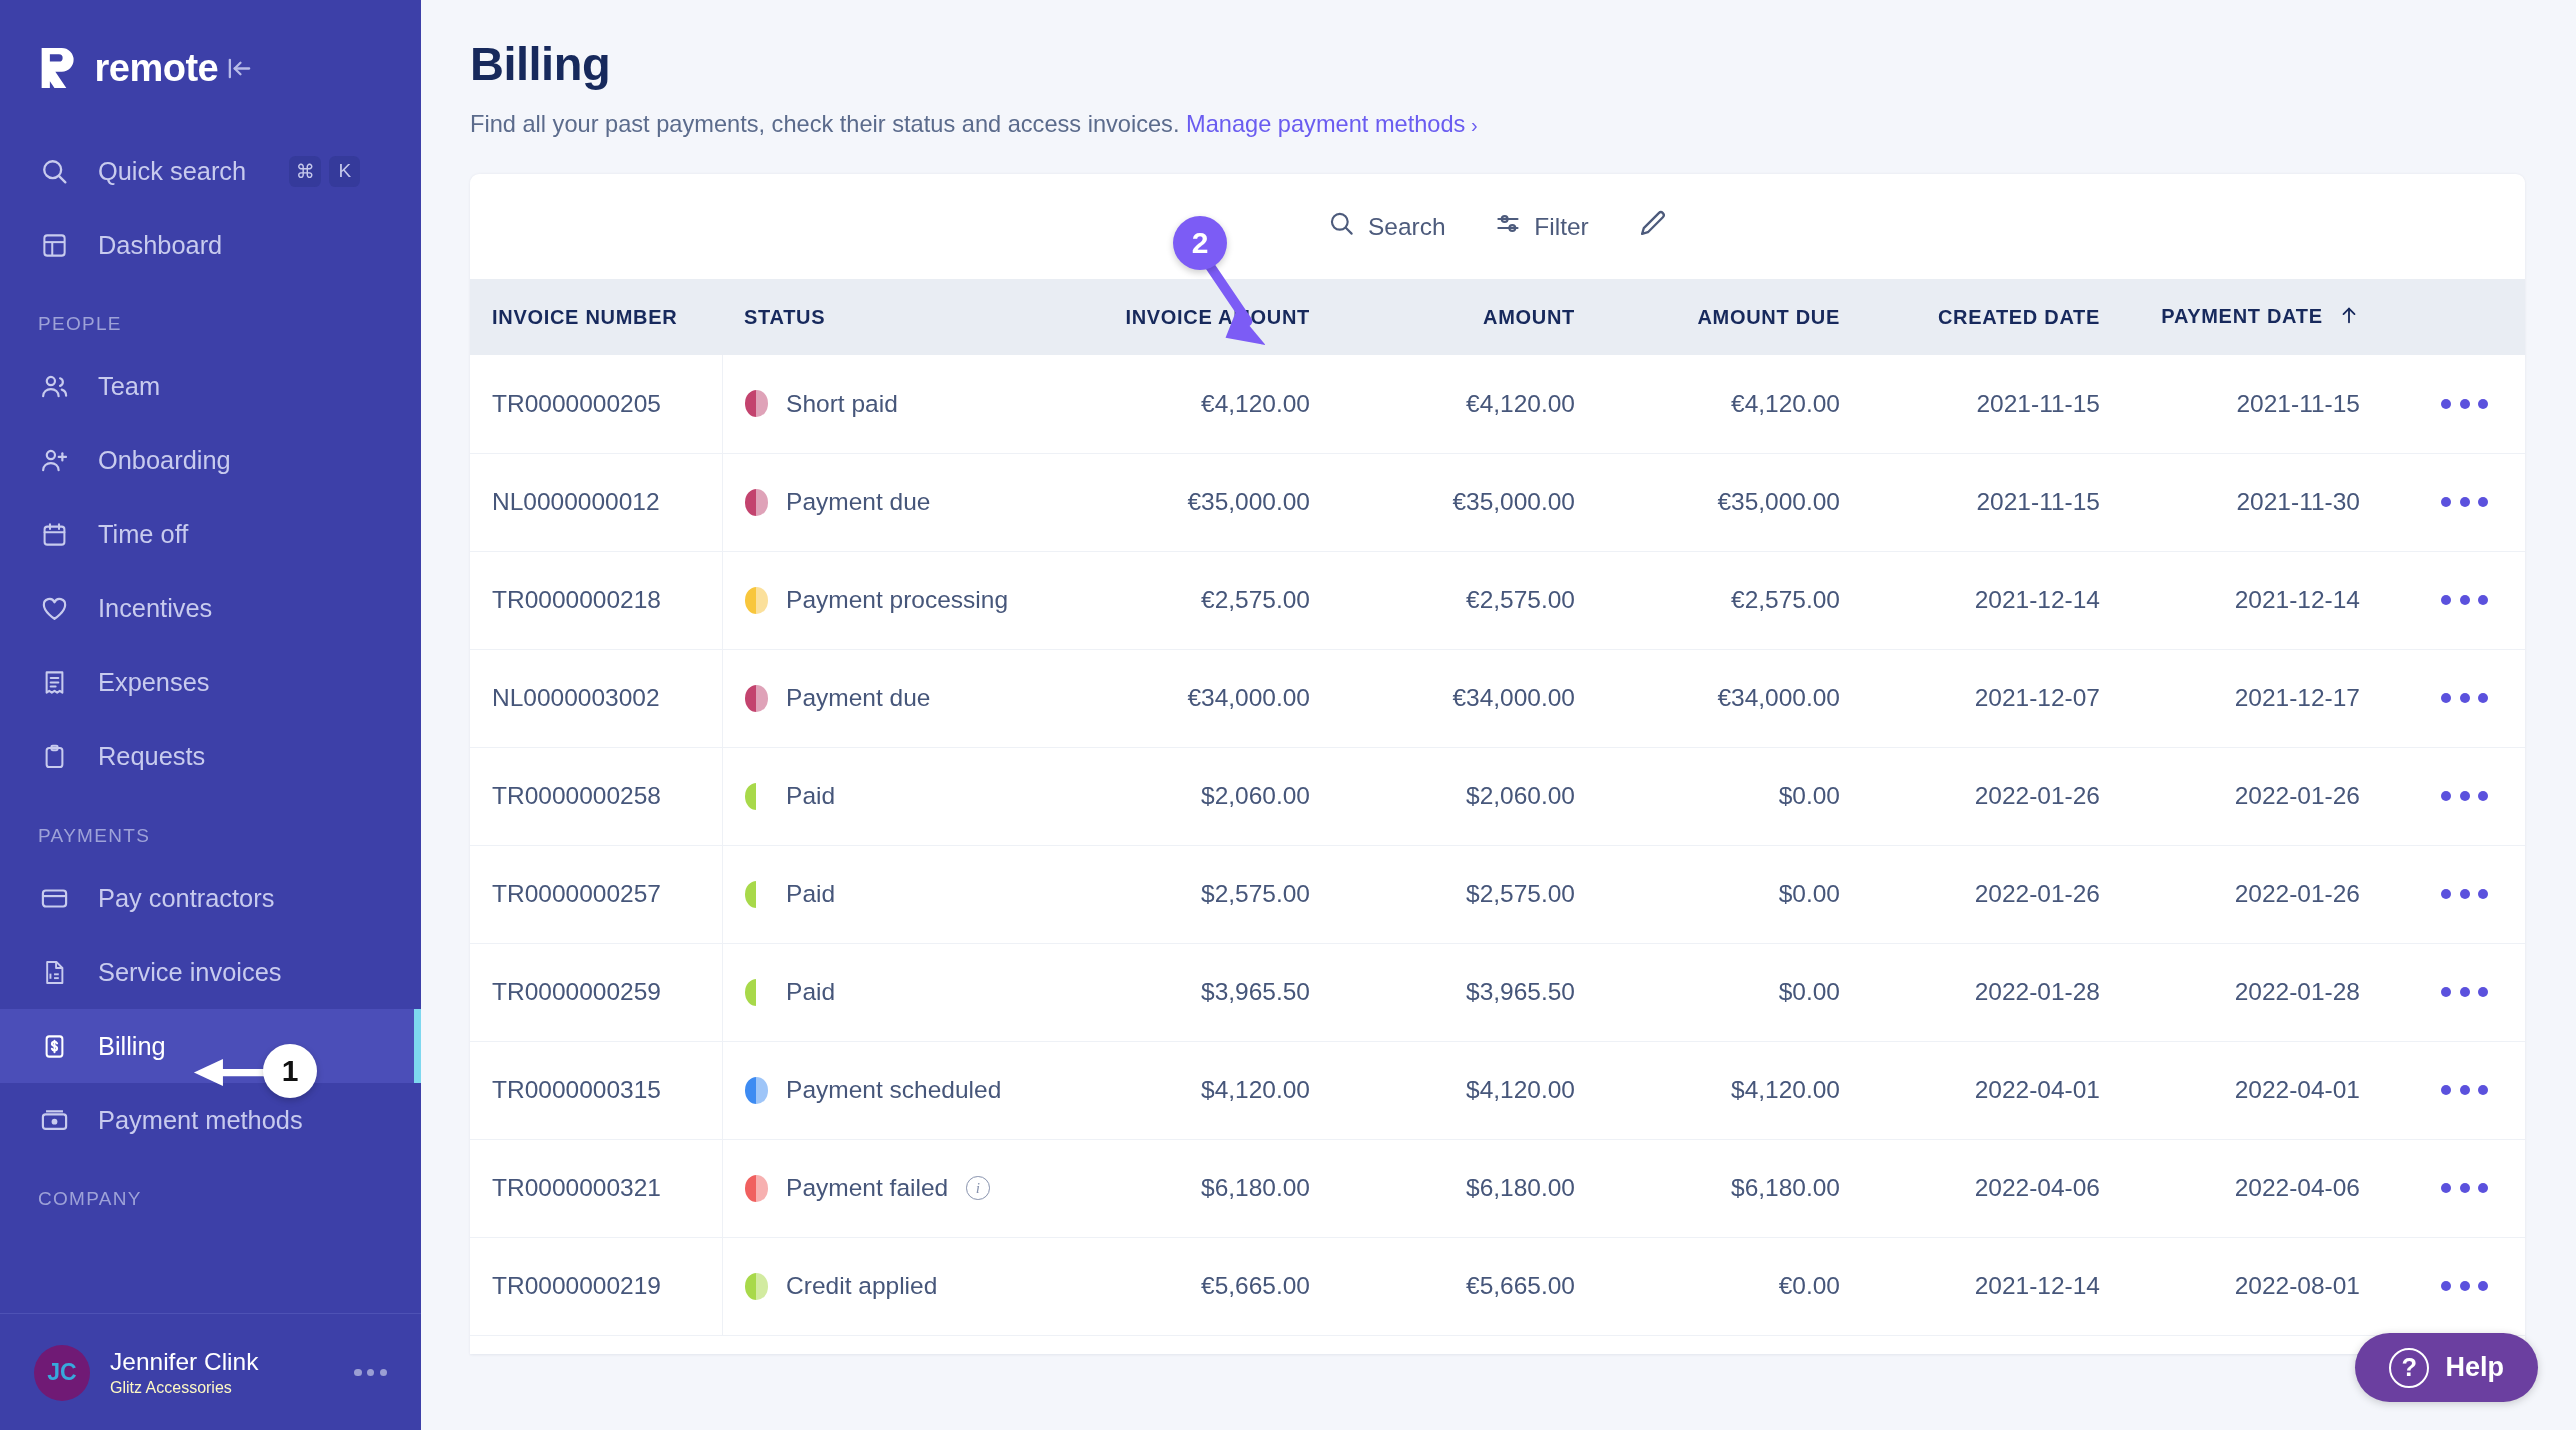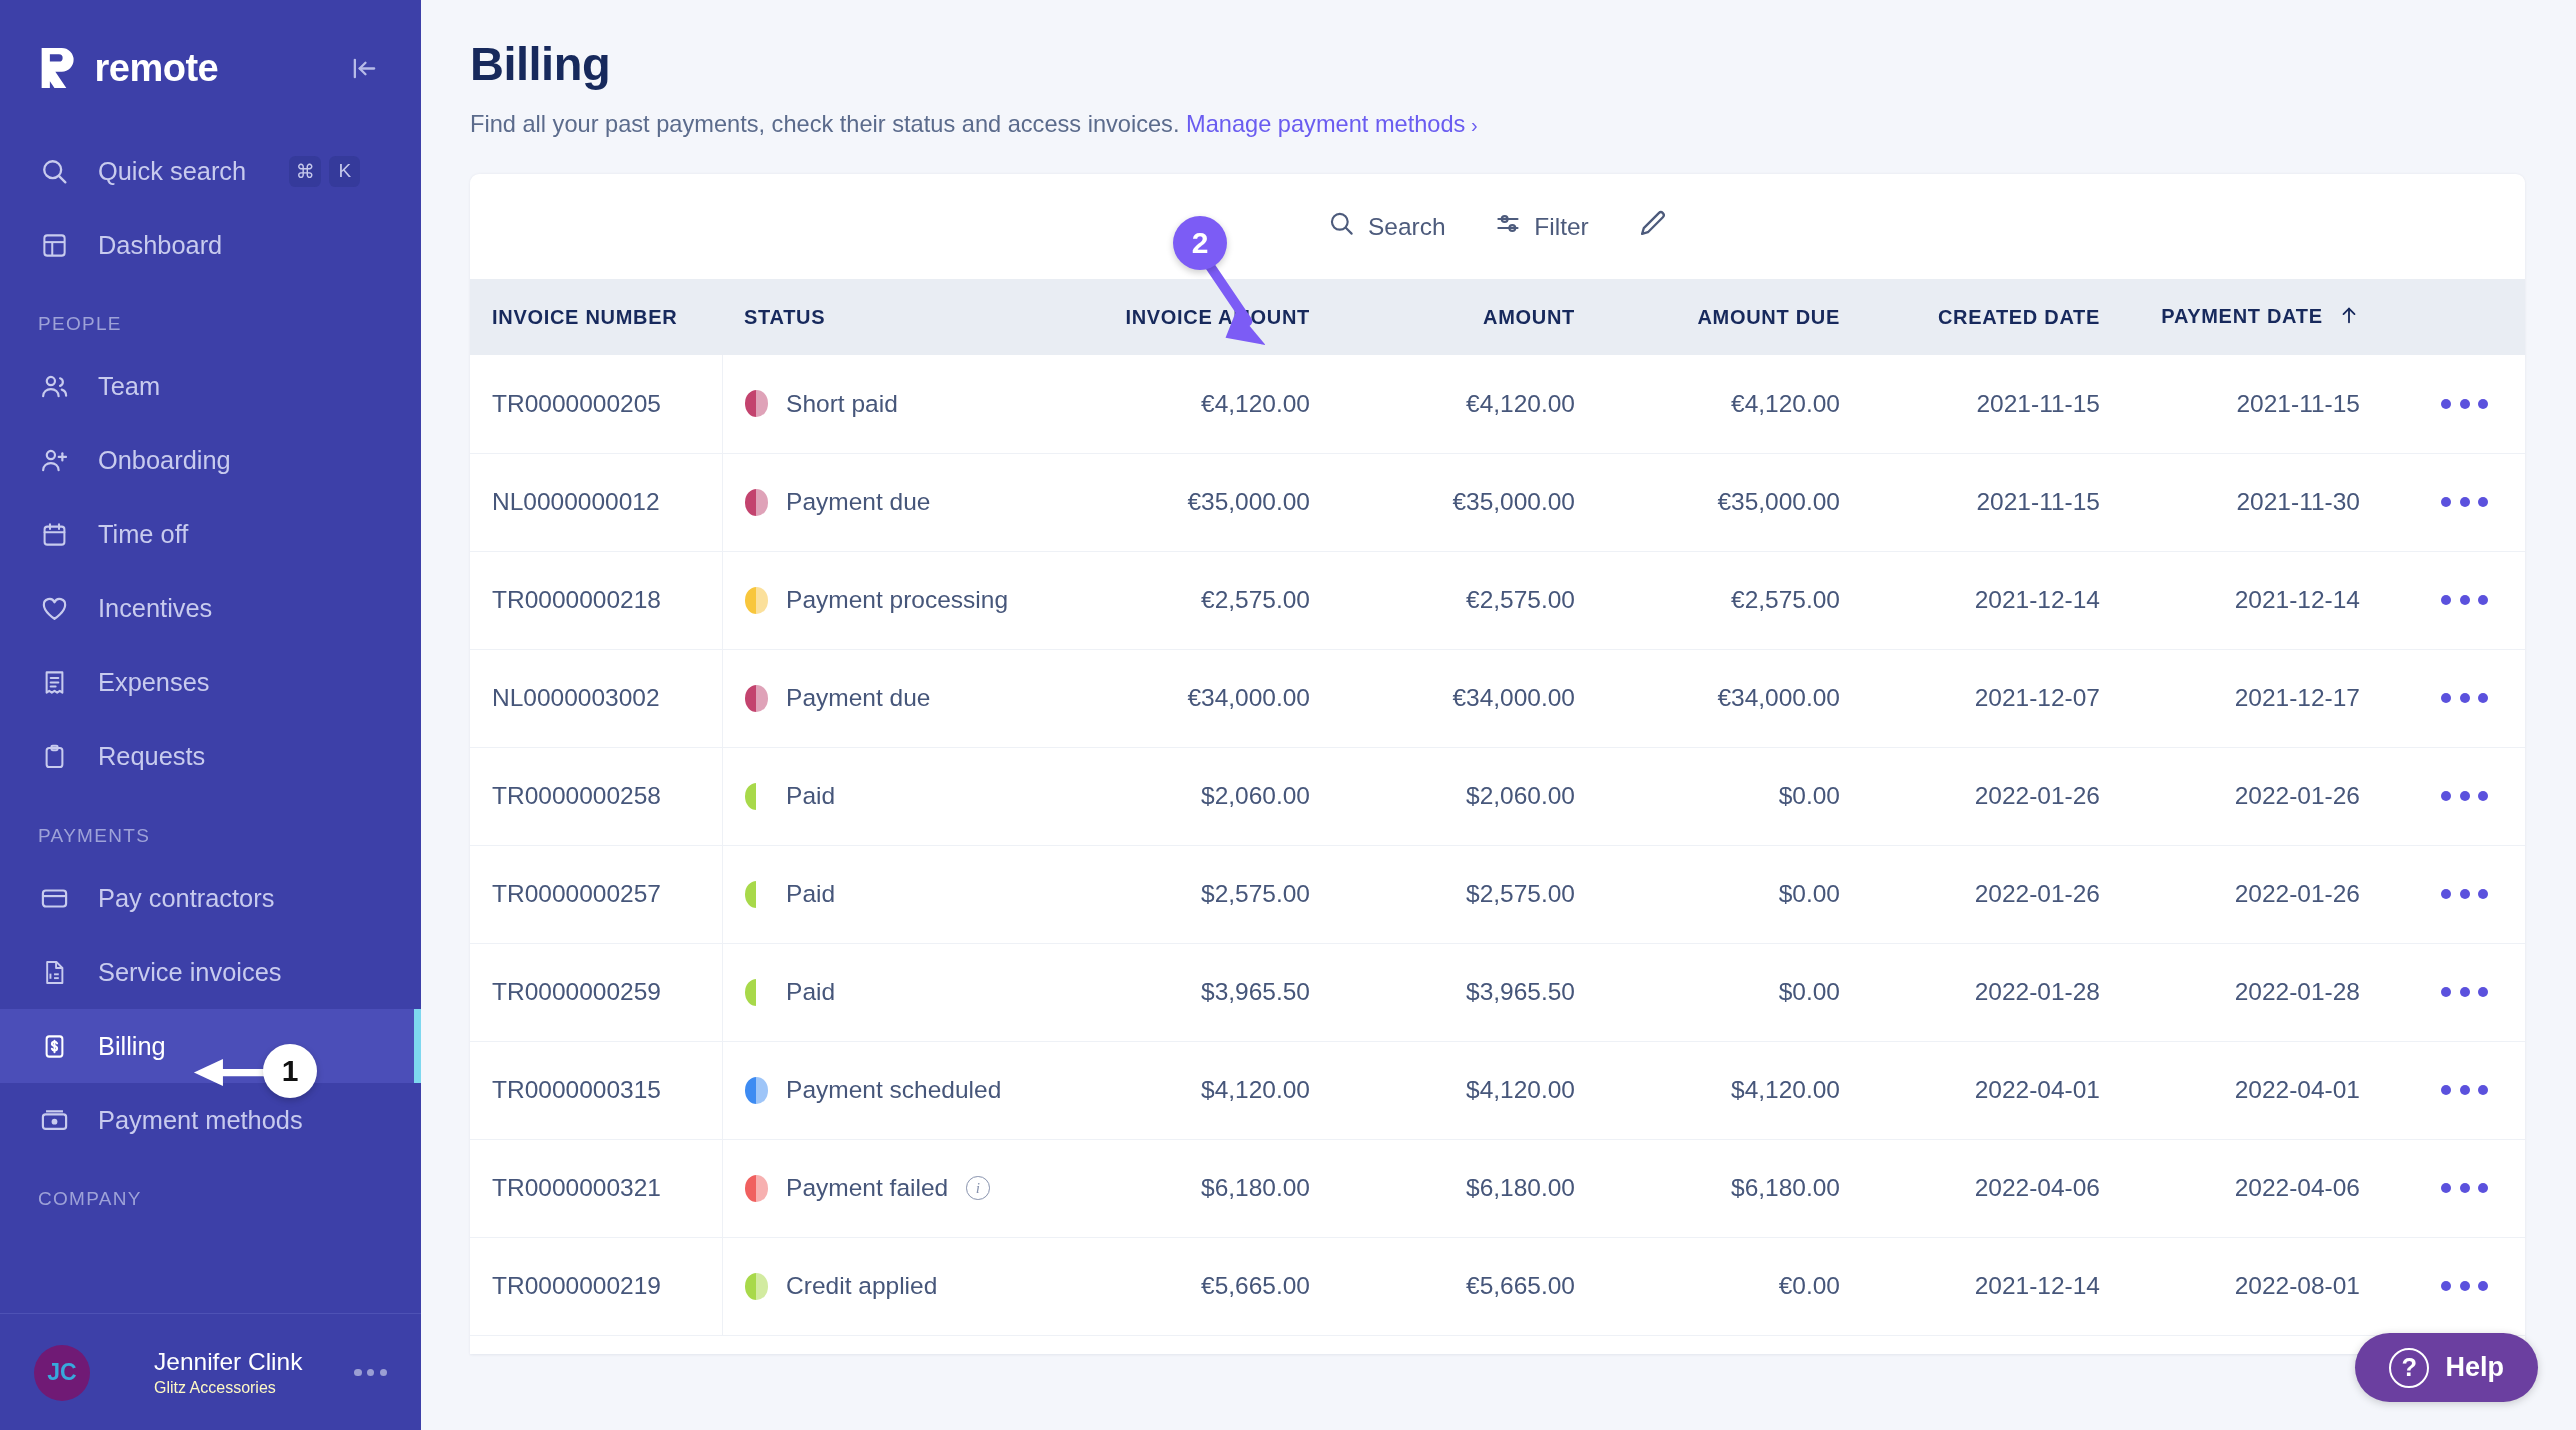--- a/index.html
+++ b/index.html
@@ -13,21 +13,21 @@
 
   
   .sidebar {
     width: 421px; height: 1431px;
     background: #3d40a8;
     display: flex; flex-direction: column;
     flex: 0 0 421px;
     position: relative;
     overflow: hidden;
   }
-  .sb-top { display: flex; align-items: center; justify-content: space-between;
+  .sb-top { display: flex; align-items: center; 
             padding: 36px 36px 0 38px; height: 100px; }
   .logo-wrap { display: flex; align-items: center; gap: 14.5px; }
   .logo-mark { width: 42px; height: 44px; flex: 0 0 42px; }
   .logo-text { color: #fff; font-size: 38px; font-weight: 700; letter-spacing: -0.5px; line-height: 1; }
   .collapse-btn { width: 42px; height: 42px; display: flex; align-items: center; justify-content: center; cursor: pointer; }
 
   .sb-scroll { flex: 1 1 auto; overflow: hidden; padding-top: 34px; }
 
   .nav-item {
     display: flex; align-items: center; gap: 27px;
@@ -53,21 +53,21 @@
   .sb-bottom {
     border-top: 0.9px solid #4e52b5;
     padding: 23.6px 34px; display: flex; align-items: center; gap: 20px;
     height: 118px; flex: 0 0 118px;
   }
   .avatar {
     width: 56px; height: 56px; border-radius: 50%;
     background: #701a75; color: #37a9dd; font-size: 23px; font-weight: 600;
     display: flex; align-items: center; justify-content: center; flex: 0 0 56px;
   }
-  .user-meta { flex: 1 1 auto; line-height: 1.25; margin-left: 44px; }
+  .user-meta { flex: 1 1 auto; line-height: 1.25; }
   .user-name { color: #fff; font-size: 24.5px; }
   .user-org { color: #fef9c3; font-size: 16px; }
   .dots-h { display: flex; gap: 5.4px; }
   .dots-h i { width: 7.3px; height: 7.3px; border-radius: 50%; background: #9b9fd4; display: block; }
 
   
   .main { flex: 1 1 auto; height: 1431px; position: relative; padding: 0; overflow: hidden; }
   .page-head { padding: 36px 51px 0 49px; }
   .page-title { font-size: 47px; color: #17295c; font-weight: 700; letter-spacing: -0.5px; }
   .page-sub { margin-top: 20px; font-size: 23.6px; color: #5b6b8c; }

